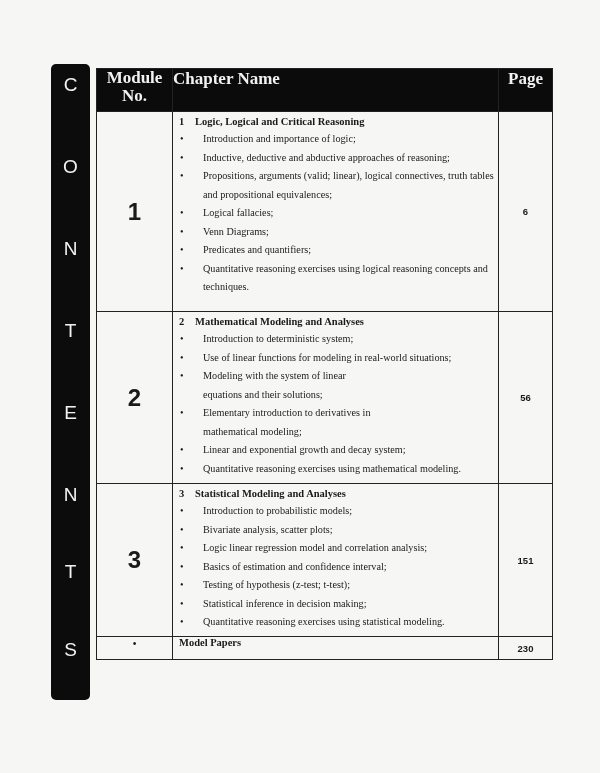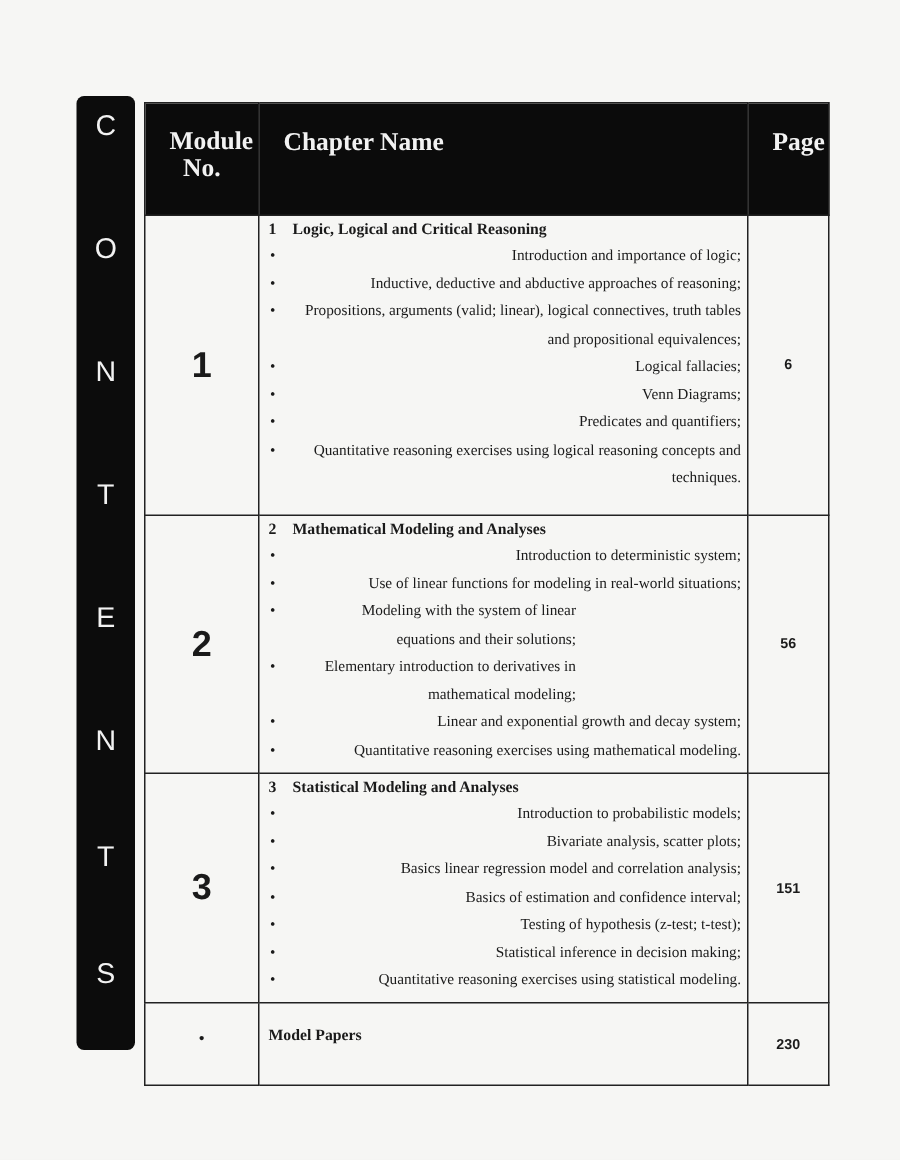--- a/index.html
+++ b/index.html
@@ -1,36 +1,36 @@
 <!DOCTYPE html>
 <html><head>
 <meta charset="utf-8">
 <style>
   html, body { margin:0; padding:0; }
   body { width:600px; height:773px; background:#f4f4f2; position:relative; overflow:hidden; font-family:"Liberation Serif", serif; color:#1a1a1a; }
   .page { position:absolute; left:0; top:0; width:600px; height:773px; background:#f6f6f4; }
   .sidebar { position:absolute; left:51px; top:64px; width:39px; height:636px; background:#0c0c0c; border-radius:5px; }
   .side-letter { position:absolute; left:0; width:39px; text-align:center; color:#f2f2f2; font-family:"Liberation Sans", sans-serif; font-size:19px; }
   table.toc { position:absolute; left:96px; top:68px; width:432px; border-collapse:collapse; table-layout:fixed; }
-  table.toc th, table.toc td { border:1.5px solid #222; padding:16px; vertical-align:top; }
+  table.toc th, table.toc td { border:1.5px solid #222; padding:0; vertical-align:top; }
   th { background:#0b0b0b; color:#f2f2f2; font-weight:bold; font-family:"Liberation Serif", serif; }
   .col-mod { width:76px; }
   .col-ch { width:326px; }
   .col-pg { width:54px; }
   .th-mod { font-size:17px; line-height:18px; text-align:center; height:42px; vertical-align:middle; }
   .th-ch { font-size:17px; text-align:left; vertical-align:middle; padding-top:12px; }
   .th-pg { font-size:17px; text-align:center; vertical-align:middle; padding-top:12px;margin-left:48px; }
   .mod-num { font-family:"Liberation Sans", sans-serif; font-weight:bold; font-size:24px; text-align:center; vertical-align:middle !important; }
   .page-num { font-family:"Liberation Sans", sans-serif; font-weight:bold; font-size:9.5px; text-align:center; vertical-align:middle !important; }
   .ch-cell { padding:4px 4px 3px 6px !important; font-family:"Liberation Serif", serif; font-size:10.2px; }
   .ch-title { font-weight:bold; font-size:10.5px; margin-bottom:3px; display:flex; }
   .ch-title .num { width:16px; }
   .topic { display:flex; line-height:18.5px; }
   .topic .dot { width:23px; flex:none; padding-left:1px; }
-  .topic .txt { flex:1;text-align:right; }
+  .topic .txt { flex:1; }
   .mp-row td { height:22px; vertical-align:middle; }
   .mp-label { font-weight:bold; font-size:10.5px; padding-left:6px !important; }
 </style>
 </head>
 <body>
 
 <div class="page">
 
   <div class="sidebar">
     <div class="side-letter" style="top:10px">C</div>
@@ -145,21 +145,21 @@
           <div class="topic">
               <span class="dot">•</span>
               <span class="txt">Introduction to probabilistic models;</span>
             </div>
           <div class="topic">
               <span class="dot">•</span>
               <span class="txt">Bivariate analysis, scatter plots;</span>
             </div>
           <div class="topic">
               <span class="dot">•</span>
-              <span class="txt">Basics linear regression model and correlation analysis;</span>
+              <span class="txt">Logic linear regression model and correlation analysis;</span>
             </div>
           <div class="topic">
               <span class="dot">•</span>
               <span class="txt">Basics of estimation and confidence interval;</span>
             </div>
           <div class="topic">
               <span class="dot">•</span>
               <span class="txt">Testing of hypothesis (z-test; t-test);</span>
             </div>
           <div class="topic">

